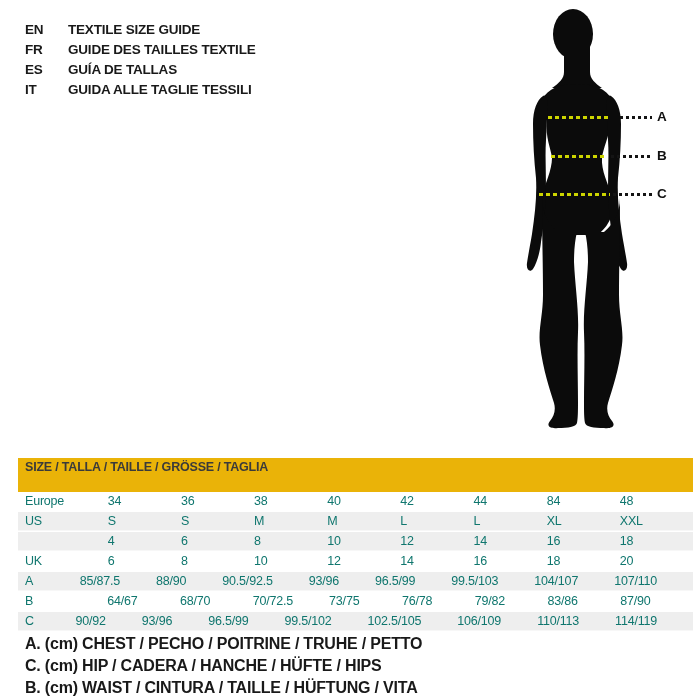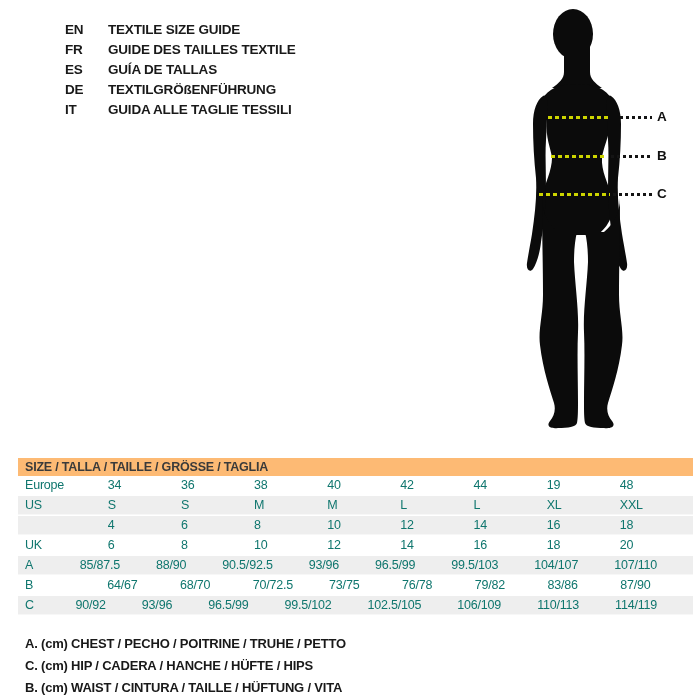--- a/index.html
+++ b/index.html
@@ -1,66 +1,62 @@
 <!DOCTYPE html>
 <html><head>
 <meta charset="utf-8">
 <style>
   html,body{margin:0;padding:0;background:#fff;}
   .canvas{
     position:relative;width:700px;height:700px;background:#ffffff;overflow:hidden;
     font-family:"Liberation Sans", sans-serif;color:#1c1c1c;
   }
   
-  .lang-list{position:absolute;left:25px;top:20px;margin-left:40px;}
+  .lang-list{position:absolute;left:25px;top:20px;}
   .lang-row{display:flex;height:20px;line-height:20px;font-weight:bold;font-size:13.5px;letter-spacing:-0.2px;color:#191919;}
   .lang-code{width:43px;}
   
   .figure{position:absolute;left:490px;top:0;width:210px;height:430px;}
   .figure svg{display:block;width:210px;height:430px;}
   
   .dash{position:absolute;height:3px;}
   .dash.yellow{background:repeating-linear-gradient(90deg,#cdd500 0,#cdd500 4px,transparent 4px,transparent 7px);}
   .dash.dark{background:repeating-linear-gradient(90deg,#141414 0,#141414 3px,transparent 3px,transparent 6px);}
   .measure-label{position:absolute;font-weight:bold;font-size:13.5px;color:#111;width:14px;text-align:left;}
   
   .section-title{position:absolute;left:25px;top:429px;font-weight:bold;font-size:13px;letter-spacing:-0.2px;color:#191919;}
   
   .size-table{position:absolute;left:18px;top:458px;width:675px;font-size:12.5px;letter-spacing:-0.2px;}
-  .t-header{height:18px;line-height:18px;background:#fdba74;color:#3a3a3a;padding-left:7px;font-weight:bold;font-size:12.5px;}
+  .t-header{height:34px;line-height:18px;background:#eab308;color:#3a3a3a;padding-left:7px;font-weight:bold;font-size:12.5px;}
   .t-row{display:flex;height:20px;line-height:18.5px;color:#0f766e;gap:36px;}
   .t-row.shaded{background:#eeeeee;box-shadow:inset 0 -1.5px 0 #ffffff;}
   .t-label{width:95px;padding-left:7px;box-sizing:border-box;}
   .t-cell{width:70px;text-align:left;}
   .t-fill{flex:1;}
   
   .legend{position:absolute;left:25px;top:633px;}
-  .legend-line{height:22px;line-height:22px;font-weight:bold;font-size:13px;letter-spacing:-0.2px;color:#191919;}
+  .legend-line{height:22px;line-height:22px;font-weight:bold;font-size:16px;letter-spacing:-0.2px;color:#191919;}
 </style>
 </head>
 <body>
 
 <div class="canvas">
 
   <div class="lang-list">
     <div class="lang-row">
       <span class="lang-code">EN</span>
       <span class="lang-label">TEXTILE SIZE GUIDE</span>
     </div>
     <div class="lang-row">
       <span class="lang-code">FR</span>
       <span class="lang-label">GUIDE DES TAILLES TEXTILE</span>
     </div>
     <div class="lang-row">
       <span class="lang-code">ES</span>
       <span class="lang-label">GUÍA DE TALLAS</span>
-    </div>
-    <div class="lang-row">
-      <span class="lang-code">DE</span>
-      <span class="lang-label">TEXTILGRÖßENFÜHRUNG</span>
     </div>
     <div class="lang-row">
       <span class="lang-code">IT</span>
       <span class="lang-label">GUIDA ALLE TAGLIE TESSILI</span>
     </div>
   </div>
 
   <div class="figure">
     <svg viewBox="0 0 210 430" aria-hidden="true">
       <g fill="#0b0b0b">
@@ -92,21 +88,21 @@
     <div class="t-header">SIZE / TALLA / TAILLE / GRÖSSE / TAGLIA</div>
 
     <div class="t-row">
       <div class="t-label">Europe</div>
       <div class="t-cell">34</div>
       <div class="t-cell">36</div>
       <div class="t-cell">38</div>
       <div class="t-cell">40</div>
       <div class="t-cell">42</div>
       <div class="t-cell">44</div>
-      <div class="t-cell">19</div>
+      <div class="t-cell">84</div>
       <div class="t-cell">48</div>
       <div class="t-fill"></div>
     </div>
 
     <div class="t-row shaded">
       <div class="t-label">US</div>
       <div class="t-cell">S</div>
       <div class="t-cell">S</div>
       <div class="t-cell">M</div>
       <div class="t-cell">M</div>

